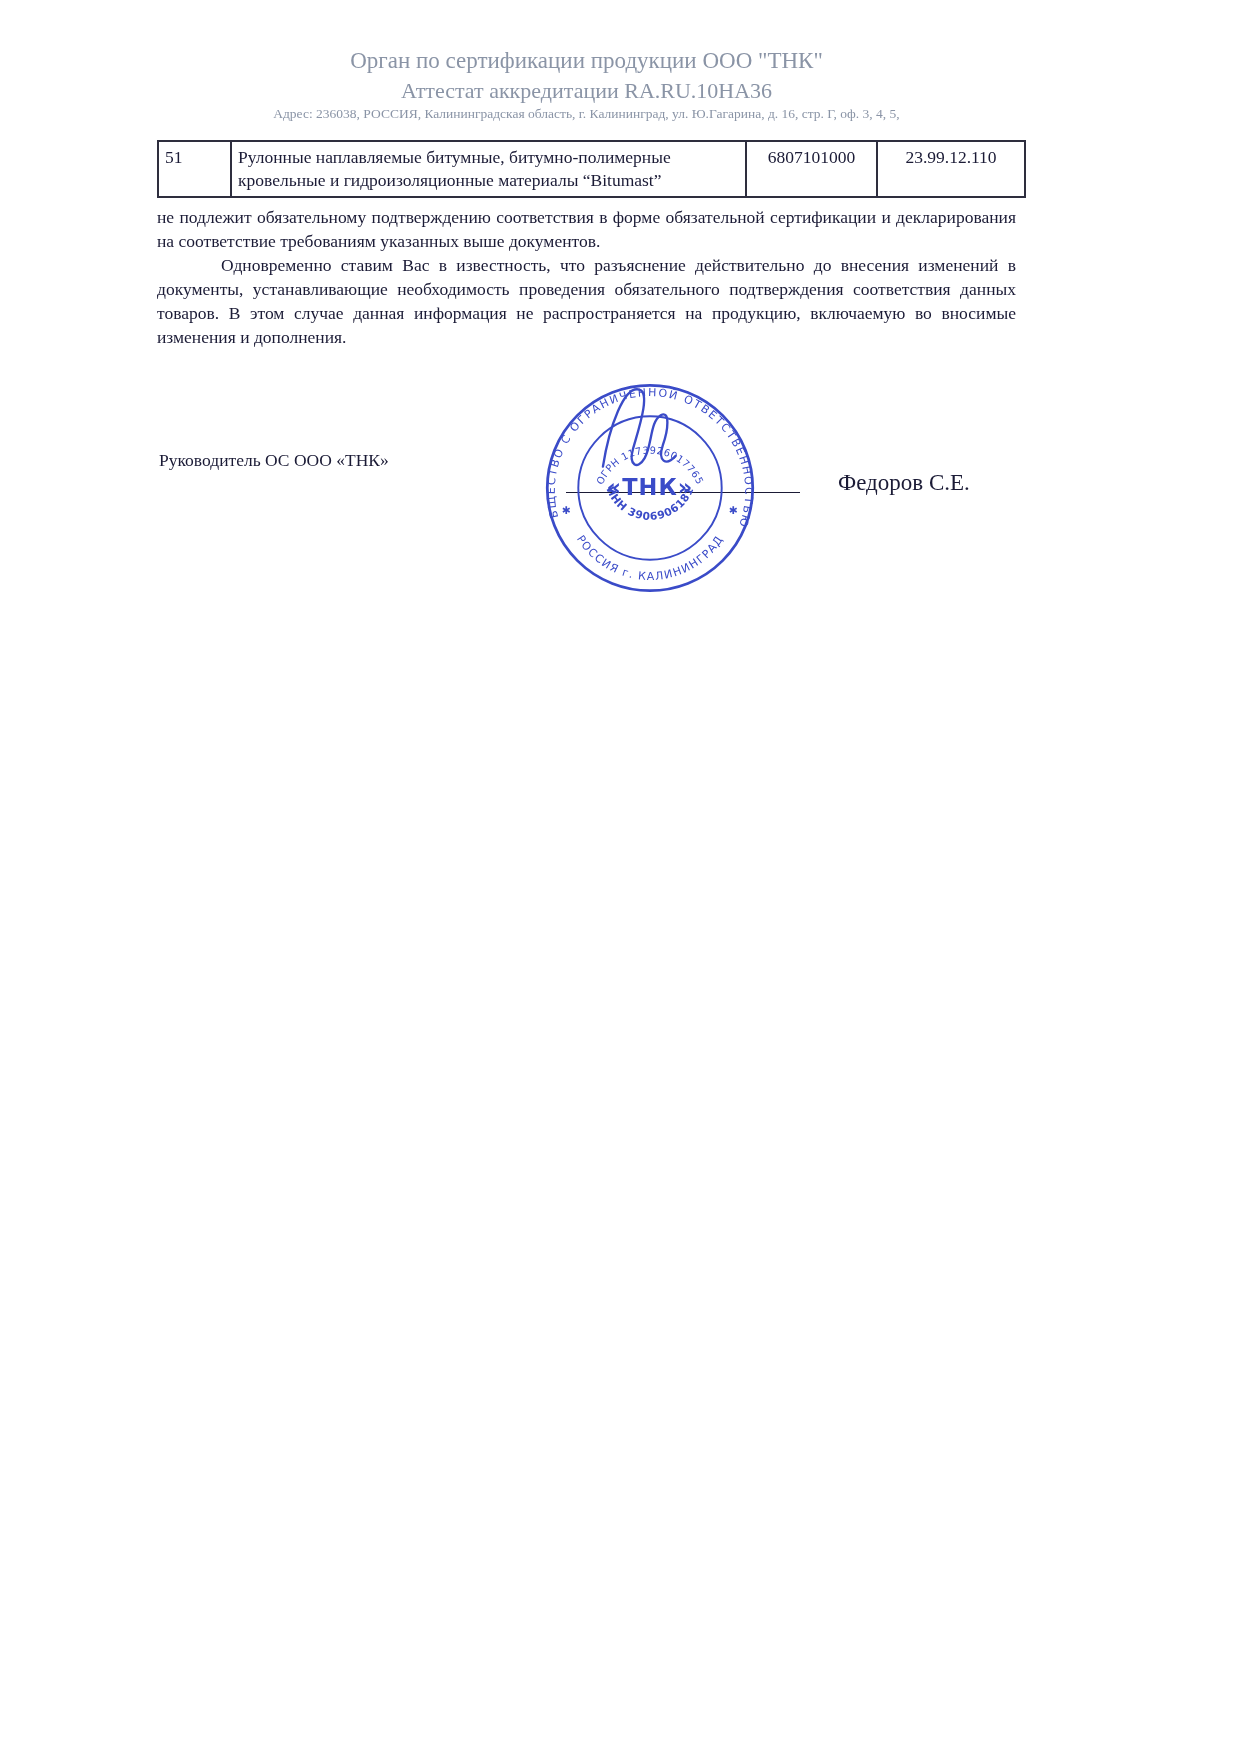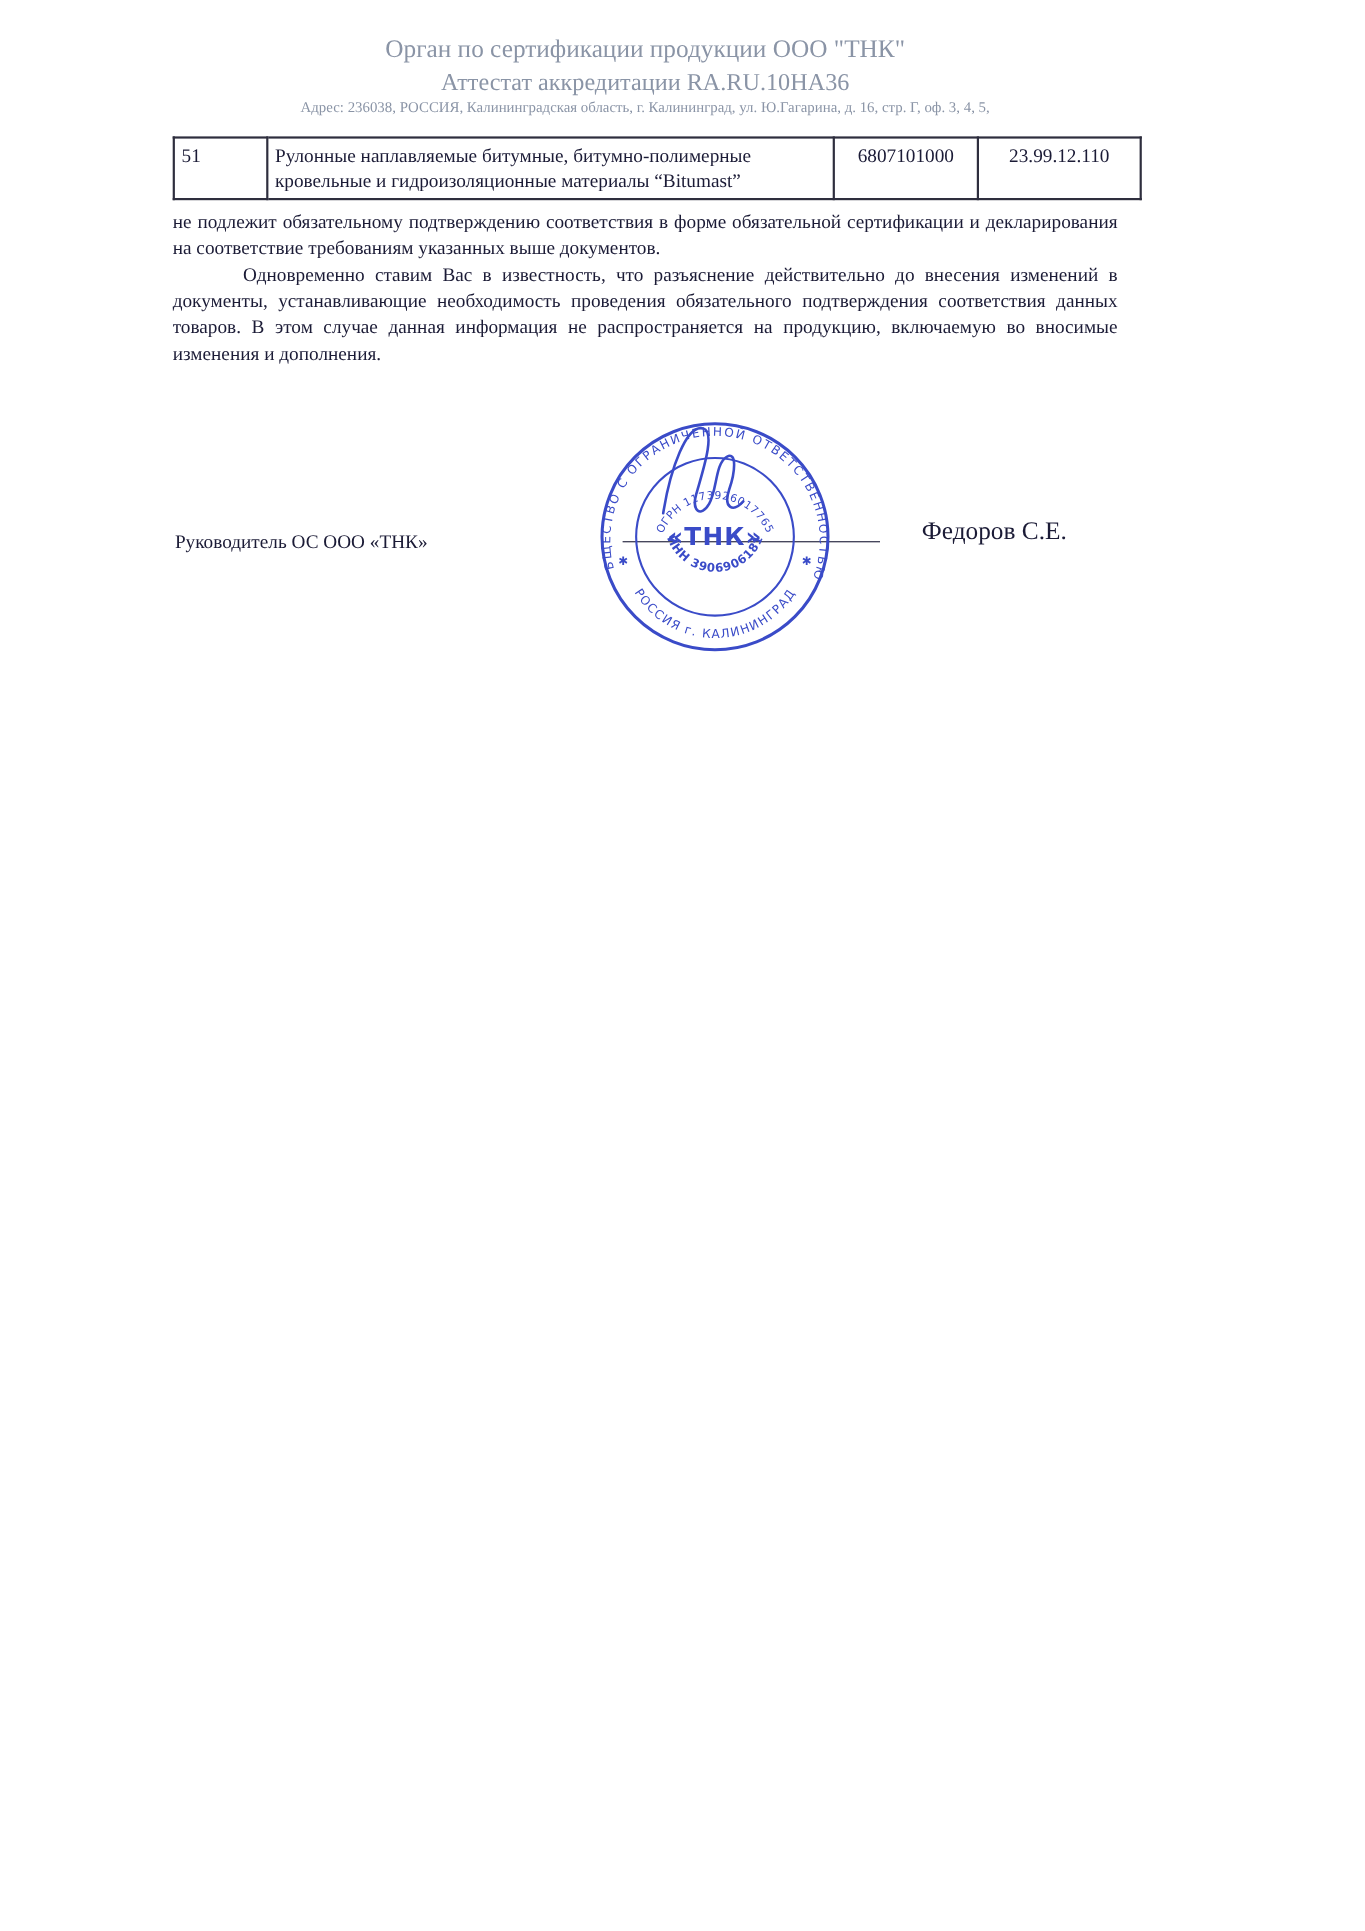--- a/index.html
+++ b/index.html
@@ -8,52 +8,52 @@
     position: relative;
     width: 1241px;
     height: 1755px;
     background: #ffffff;
     font-family: "Liberation Serif", "DejaVu Serif", serif;
     color: var(--body-text, #1b1b36);
     overflow: hidden;
   }
   .content { margin-left: 157px; width: 859px; }
 
-  .doc-header { text-align: center; padding-top: 30px; color: var(--header-text, #8a94a6); }
+  .doc-header { text-align: center; padding-top: 46px; color: var(--header-text, #8a94a6); }
   .h1 { font-size: 23px; line-height: 30px; }
   .h2 { font-size: 22px; line-height: 29px; }
   .hsmall { font-size: 13.5px; line-height: 17px; }
 
   table.row-table {
     border-collapse: collapse;
     table-layout: fixed;
     width: 859px;
     margin-top: 18px;
   }
   table.row-table td {
     border: 2px solid var(--border, #2e2e3e);
     vertical-align: top;
     font-size: 17.5px;
     line-height: 23px;
     padding: 4px 6px;
   }
-  .c-num   { width: 85px; }
+  .c-num   { width: 73px; }
   .c-desc  { width: 515px; border-radius: 27px; }
   .c-code3 { width: 131px; text-align: center; font-family: Liberation Serif, serif; }
   .c-code4 { width: 148px; text-align: center; }
 
   .bodytext {
     font-size: 17.5px;
     line-height: 24px;
     text-align: justify;
   }
   .p1 { margin-top: 7px; }
   .p2 { margin-top: 0; text-indent: 64px; }
 
-  .sign-label { position: absolute; left: 159px; top: 482px; font-size: 17.5px; font-family: Liberation Serif, serif; }
+  .sign-label { position: absolute; left: 159px; top: 450px; font-size: 17.5px; font-family: Liberation Serif, serif; }
   .sign-name  { position: absolute; left: 838px; top: 470px; font-size: 23px; }
   .sign-line  {
     position: absolute; left: 566px; top: 492px; width: 234px; height: 0;
     border-top: 1.6px solid var(--body-text, #1b1b36);
     z-index: 1;
   }
 
   .stamp {
     position: absolute; left: 543px; top: 381px;
     width: 214px; height: 214px;

